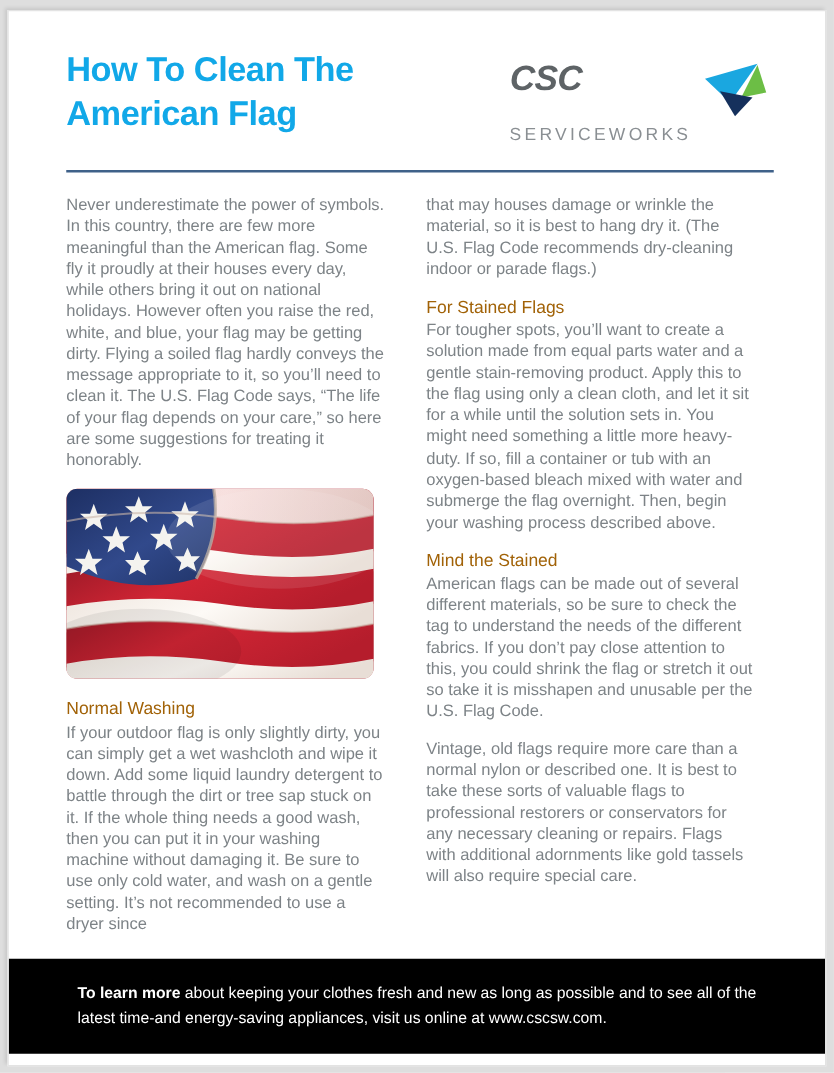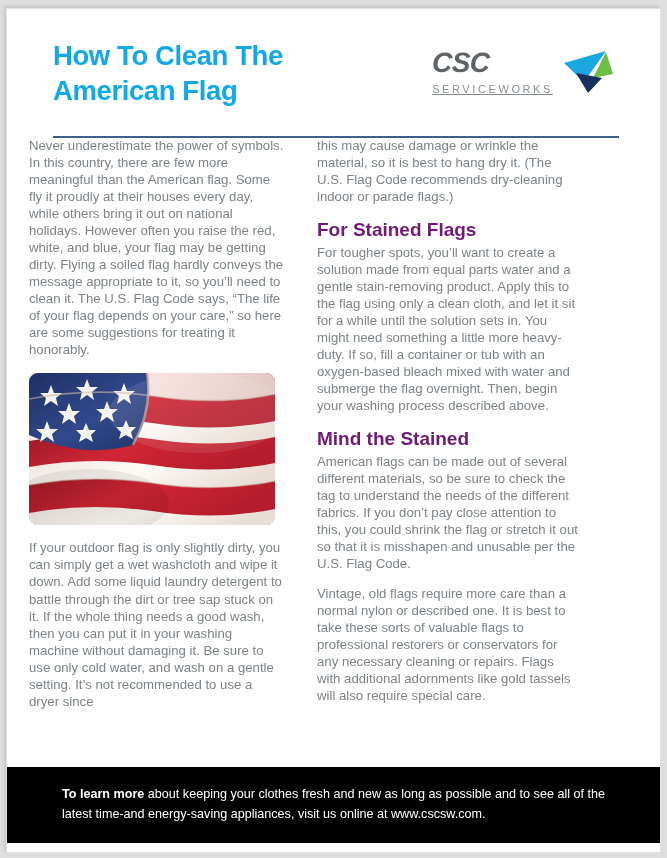--- a/index.html
+++ b/index.html
@@ -69,66 +69,65 @@
     color: #5e6366;
     font-size: 28px;
     font-weight: bold;
     letter-spacing: -0.5px;
     line-height: 1;
     font-style: italic;
     transform: skewX(-2deg);
   }
   .logo-sw {
     color: #8a8f93;
-    font-size: 11px;
+    font-size: 14px;
     letter-spacing: 2.6px;
-    margin-top: 7px;
+    margin-top: 23px;
     line-height: 1;
-    text-decoration: underline;
   }
   .logo-mark {
     margin-left: 9px;
     margin-top: 1px;
   }
 
   
   .hrule {
     position: absolute;
     left: 46px;
     top: 127px;
     width: 566px;
     height: 2px;
     background: #3f6189;
   }
 
   
   .content {
     position: absolute;
     left: 0;
-    top: 128px;
-    width: 655px;
-    padding: 0 42px 0 22px;
+    top: 146px;
+    width: 655px;
+    padding: 0 42px 0 46px;
     display: flex;
     gap: 32px;
   }
   .col { width: 256px; }
   .col-right { width: 262px; }
 
   p.body {
     color: #7d8387;
     font-size: 13.2px;
     line-height: 1.29;
     margin-bottom: 13px;
   }
   p.body.tight { margin-bottom: 0; }
 
   h2.sect {
-    color: #701a75;
-    font-size: 19px;
-    font-weight: bold;
+    color: #a16207;
+    font-size: 14px;
+    font-weight: normal;
     line-height: 1.3;
     margin-bottom: 1px;
   }
 
   
   .flag-photo {
     position: relative;
     width: 246px;
     height: 152px;
     border-radius: 9px;
@@ -234,31 +233,32 @@
 
             <path d="M118,0 Q124,36 104,72" stroke="#bba99b" stroke-width="2.5" fill="none" opacity="0.75"></path>
             <path d="M0,26 Q62,14 124,23 Q190,33 246,21" stroke="#c9b6a8" stroke-width="1.6" fill="none" opacity="0.6"></path>
             <path d="M0,112 Q60,101 123,110 Q188,120 246,108" stroke="#c9b6a8" stroke-width="1.6" fill="none" opacity="0.55"></path>
 
             <ellipse cx="170" cy="40" rx="90" ry="40" fill="#ffffff" opacity="0.10"></ellipse>
             <ellipse cx="60" cy="130" rx="80" ry="34" fill="#000000" opacity="0.07"></ellipse>
           </svg>
         </div>
 
+        <h2 class="sect">Normal Washing</h2>
         <p class="body tight">If your outdoor flag is only slightly dirty, you can simply get a wet washcloth and wipe it down. Add some liquid laundry detergent to battle through the dirt or tree sap stuck on it. If the whole thing needs a good wash, then you can put it in your washing machine without damaging it. Be sure to use only cold water, and wash on a gentle setting. It’s not recommended to use a dryer since</p>
       </div>
 
       <div class="col col-right">
-        <p class="body">this may cause damage or wrinkle the material, so it is best to hang dry it. (The U.S. Flag Code recommends dry-cleaning indoor or parade flags.)</p>
+        <p class="body">that may houses damage or wrinkle the material, so it is best to hang dry it. (The U.S. Flag Code recommends dry-cleaning indoor or parade flags.)</p>
 
         <h2 class="sect">For Stained Flags</h2>
         <p class="body">For tougher spots, you’ll want to create a solution made from equal parts water and a gentle stain-removing product. Apply this to the flag using only a clean cloth, and let it sit for a while until the solution sets in. You might need something a little more heavy-duty. If so, fill a container or tub with an oxygen-based bleach mixed with water and submerge the flag overnight. Then, begin your washing process described above.</p>
 
         <h2 class="sect">Mind the Stained</h2>
-        <p class="body">American flags can be made out of several different materials, so be sure to check the tag to understand the needs of the different fabrics. If you don’t pay close attention to this, you could shrink the flag or stretch it out so that it is misshapen and unusable per the U.S. Flag Code.</p>
+        <p class="body">American flags can be made out of several different materials, so be sure to check the tag to understand the needs of the different fabrics. If you don’t pay close attention to this, you could shrink the flag or stretch it out so take it is misshapen and unusable per the U.S. Flag Code.</p>
 
         <p class="body tight">Vintage, old flags require more care than a normal nylon or described one. It is best to take these sorts of valuable flags to professional restorers or conservators for any necessary cleaning or repairs. Flags with additional adornments like gold tassels will also require special care.</p>
       </div>
 
     </div>
 
     <div class="footer">
       <div class="footer-text">
         <b>To learn more</b><span> about keeping your clothes fresh and new as long as possible and to see all of the latest time-and energy-saving appliances, visit us online at www.cscsw.com.</span>
       </div>

